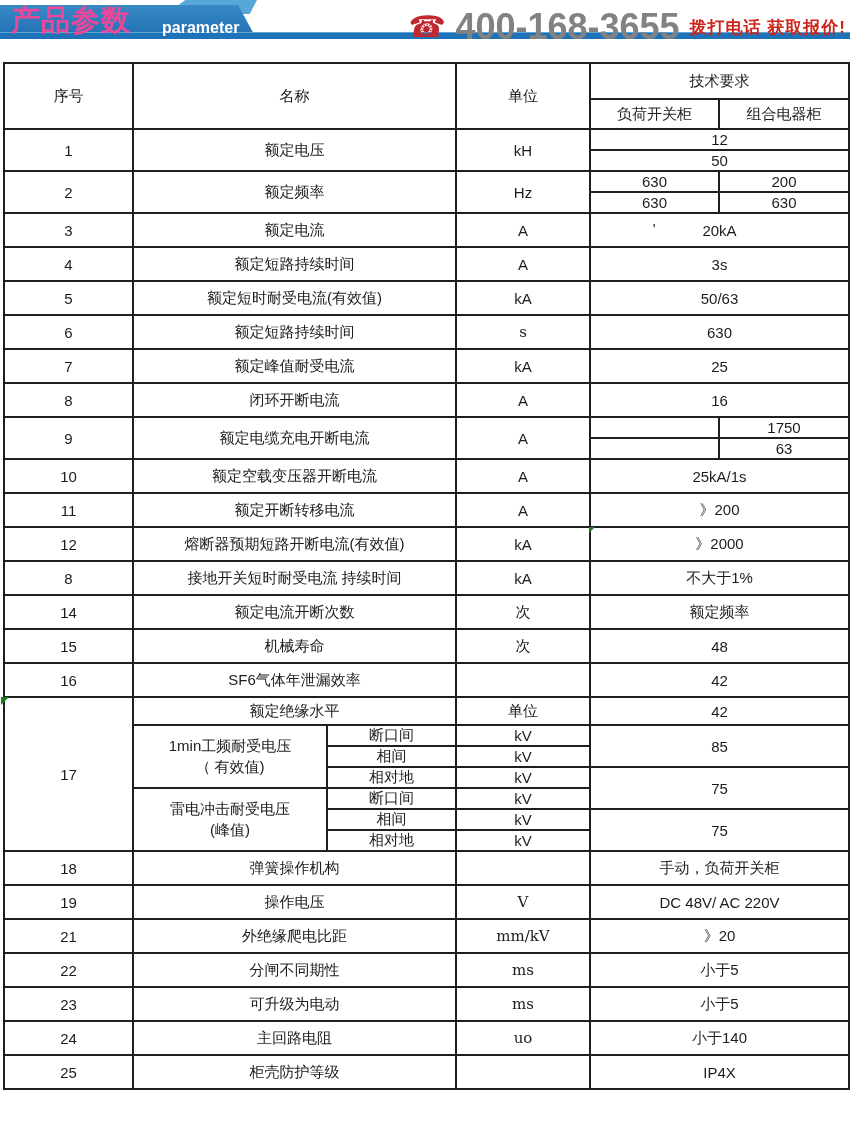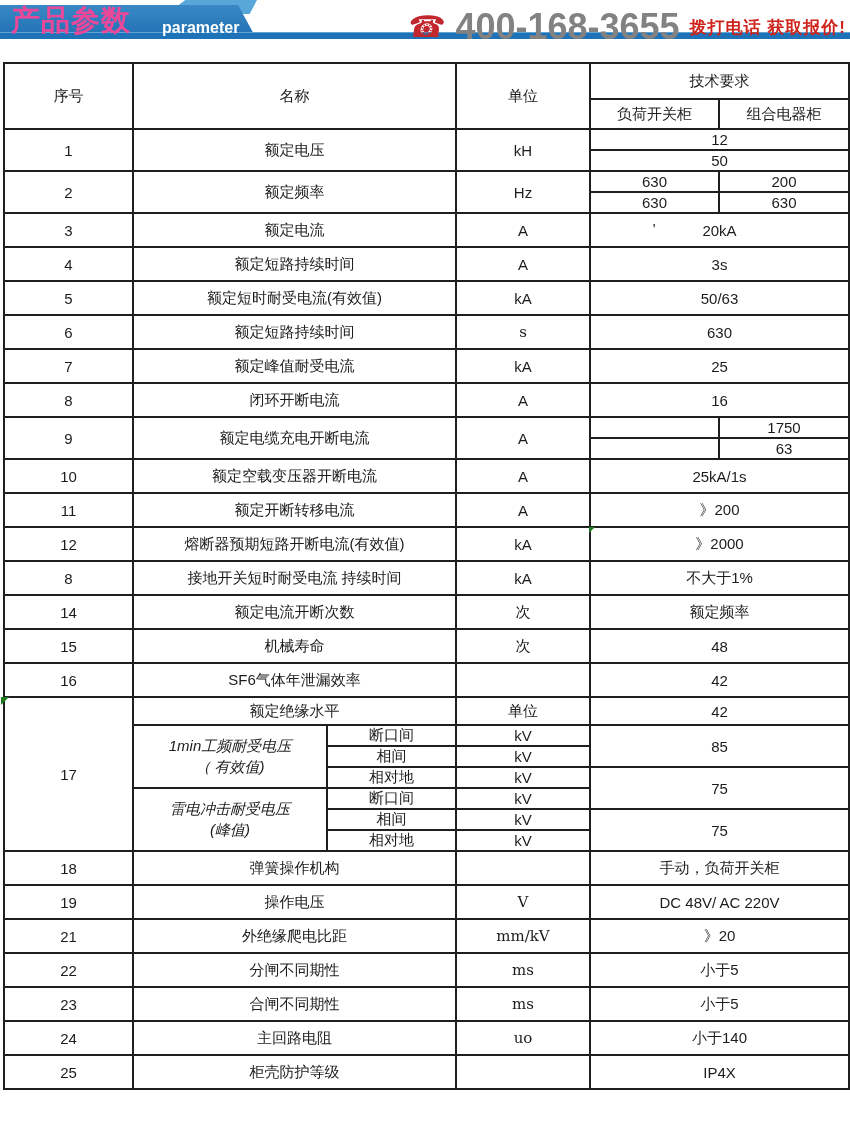--- a/index.html
+++ b/index.html
@@ -27,21 +27,21 @@
     text-align:center;vertical-align:middle;padding:0;font-size:15px;overflow:hidden;}
   tr.hA>td{height:34px;} tr.hB>td{height:28px;text-align:center;}
   tr.std>td{height:32px;} tr.sub>td{height:19px;} tr.h17>td{height:26px;margin-top:40px;}
   td.lb{border-bottom:1px solid #c9c9c9;}      
   td.lr{border-right:1px solid #d8d8d8;}       
   td.wr{border-right:2px solid #ffffff;}       
   td.wb{border-bottom:2px solid #ffffff;}
   td.lgr{border-right:2px solid #d9d9d9;}
   td.rel{position:relative;}
   .tick{position:absolute;left:24%;top:50%;transform:translateY(-58%);font-size:15px;}
-  .grp{line-height:1.35;font-size:14.5px;font-style:italic;}
+  .grp{line-height:1.35;font-size:14.5px;}
   .serif{font-family:"DejaVu Serif",serif;font-size:14px;}
   
   .marker1{position:absolute;left:1px;top:697px;width:0;height:0;
     border-top:8px solid #1e7a1e;border-right:8px solid transparent;}
   .marker2{position:absolute;left:589px;top:527px;width:0;height:0;
     border-top:6px solid #1e7a1e;border-right:6px solid transparent;}
 </style>
 </head>
 <body>
 
@@ -257,21 +257,21 @@
     <td colspan="2">》20</td>
   </tr>
   <tr class="std">
     <td>22</td>
     <td colspan="2">分闸不同期性</td>
     <td class="serif">ms</td>
     <td colspan="2">小于5</td>
   </tr>
   <tr class="std">
     <td>23</td>
-    <td colspan="2">合闸不同期性</td>
+    <td colspan="2">可升级为电动</td>
     <td class="serif">ms</td>
     <td colspan="2">小于5</td>
   </tr>
   <tr class="std">
     <td>24</td>
     <td colspan="2">主回路电阻</td>
     <td class="serif">uo</td>
     <td colspan="2">小于140</td>
   </tr>
   <tr class="std">

